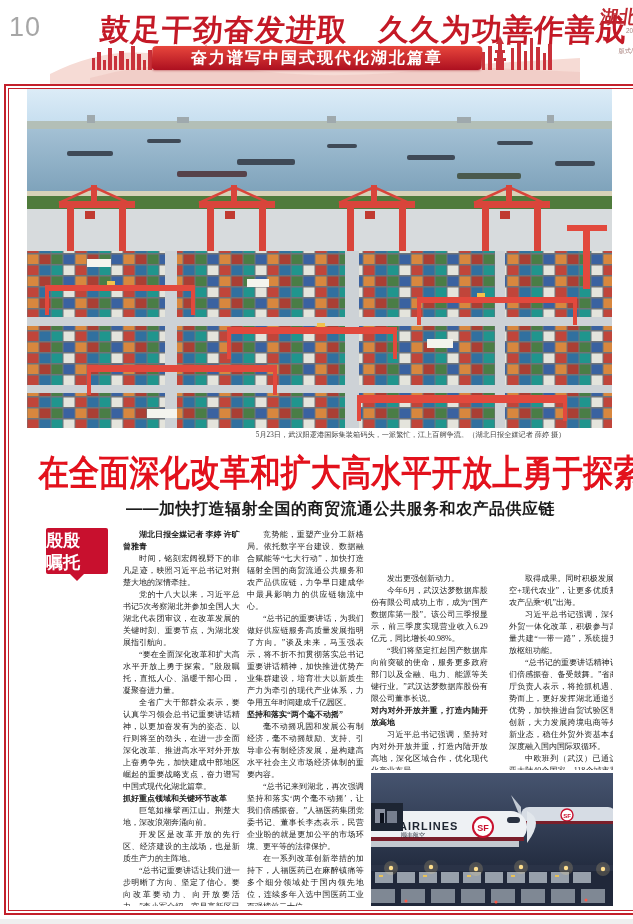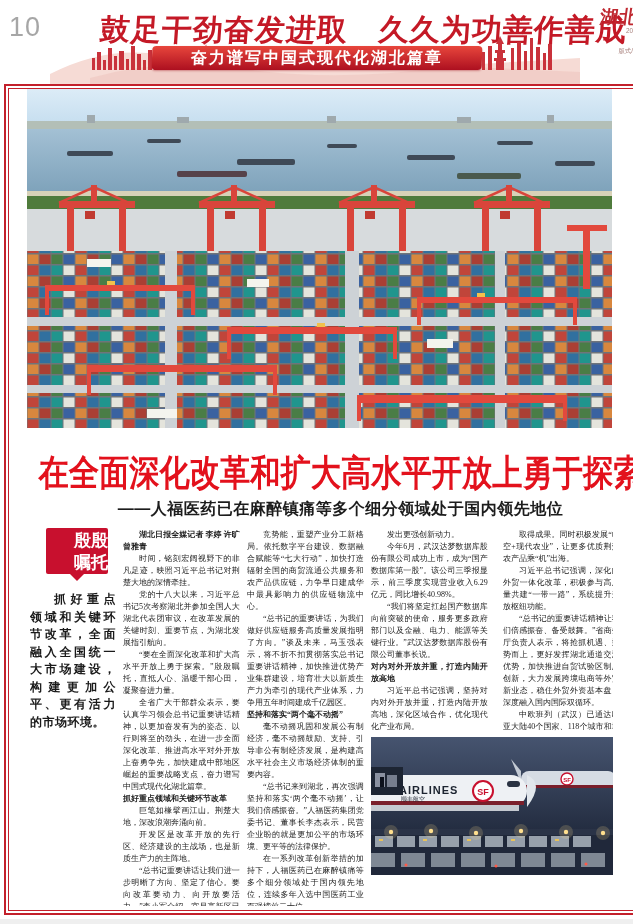--- a/index.html
+++ b/index.html
@@ -33,35 +33,35 @@
   
   .headline{position:absolute;top:449px;left:50%;transform:translateX(-50%) scaleX(.84);
           font-size:36px;font-weight:900;color:#e3111c;white-space:nowrap;letter-spacing:0;}
   .subtitle{position:absolute;top:499px;left:50%;transform:translateX(-50%);font-size:16px;
           font-weight:700;color:#1c1c1c;white-space:nowrap;letter-spacing:0.5px;}
   
   .body{position:absolute;left:30px;top:528px;width:584px;height:378px;display:flex;gap:7px;overflow:hidden;}
   .sidebar{width:86px;flex:none;}
   .tag-box{margin-left:16px;width:62px;height:46px;background:#c8102e;color:#fff;border-radius:2px;
           font-family:"Liberation Serif",serif;font-weight:bold;font-size:17px;line-height:22px;
-          text-align:right;padding-top:2px;box-sizing:border-box;position:relative;}
+          text-align:left;padding-top:2px;box-sizing:border-box;position:relative;}
   .tag-box:after{content:"";position:absolute;left:50%;bottom:-7px;margin-left:-7px;border:7px solid transparent;
           border-top-color:#c8102e;border-bottom:none;}
   .sidebar-text{margin-top:17px;font-family:"Liberation Serif",serif;font-weight:bold;color:#1a1a1a;
           font-size:12px;line-height:17.5px;text-align:justify;letter-spacing:0.5px;}
   .sidebar-text p{margin:0;text-indent:2em;}
   .col{width:117px;flex:none;height:378px;overflow:hidden;}
   .colscale{width:146px;transform:scale(.8);transform-origin:0 0;}
   .colscale p{margin:0;font-family:"Liberation Serif",serif;font-size:10px;line-height:15px;
           color:#1c1c1c;text-align:justify;text-indent:2em;}
   .byline{font-size:10.5px;font-weight:bold;text-align:center;margin:0 0 6px;font-family:"Liberation Serif",serif;}
   .col-subhead{font-size:12.5px;font-weight:800;font-family:"Liberation Sans",sans-serif;color:#000;
           text-align:center;margin:9px 0 7px;text-indent:0 !important;line-height:1.25;}
   .right-wrap{width:242px;flex:none;display:flex;flex-direction:column;}
-  .right-cols{display:flex;gap:15px;height:206px;overflow:hidden;}
+  .right-cols{display:flex;gap:21px;height:206px;overflow:hidden;margin-top:44px;}
   .right-cols .col{width:117px;height:206px;}
   .photo2{width:242px;height:138px;margin-top:3px;overflow:hidden;background:#8b5cf6;}
   .caption2{width:242px;height:28px;overflow:hidden;margin-top:3px;}
   .caption2-inner{width:302px;transform:scale(.8);transform-origin:0 0;font-size:9px;line-height:1.45;
           color:#3d3d3d;font-family:"Liberation Serif",serif;text-align:right;}
 </style>
 </head>
 <body>
 
 <div class="page">
@@ -248,33 +248,35 @@
           <rect x="540" y="136" width="40" height="6"></rect>
       </g>
       <g fill="#f4f4ee">
         <rect x="60" y="170" width="24" height="8"></rect>
           <rect x="220" y="190" width="22" height="8"></rect>
         <rect x="400" y="250" width="26" height="9"></rect>
           <rect x="120" y="320" width="30" height="9"></rect>
       </g>
     </svg>
   </div>
+  <div class="caption-main">
+    <div class="caption-main-inner">5月23日，武汉阳逻港国际集装箱码头，一派繁忙，江上百舸争流。（湖北日报全媒记者 薛婷 摄）</div>
+  </div>
 
   <div class="headline">在全面深化改革和扩大高水平开放上勇于探索</div>
-  <div class="subtitle">——人福医药已在麻醉镇痛等多个细分领域处于国内领先地位</div>
+  <div class="subtitle">——加快打造辐射全国的商贸流通公共服务和农产品供应链</div>
 
   <div class="body">
 
     <div class="sidebar">
       <div class="tag-box">
         <div>殷殷</div>
         <div>嘱托</div>
       </div>
       <div class="sidebar-text">
-        <p>抓好重点领域和关键环节改革，全面融入全国统一大市场建设，构建更加公平、更有活力的市场环境。</p>
       </div>
     </div>
 
     <div class="col">
       <div class="colscale">
         <p class="byline">湖北日报全媒记者 李婷 许旷 曾雅青</p>
         <p>时间，铭刻宏阔视野下的非凡足迹，映照习近平总书记对荆楚大地的深情牵挂。</p>
         <p>党的十八大以来，习近平总书记5次考察湖北并参加全国人大湖北代表团审议，在改革发展的关键时刻、重要节点，为湖北发展指引航向。</p>
         <p>“要在全面深化改革和扩大高水平开放上勇于探索。”殷殷嘱托，直抵人心、温暖干部心田，凝聚奋进力量。</p>
         <p>全省广大干部群众表示，要认真学习领会总书记重要讲话精神，以更加奋发有为的姿态、以行则将至的劲头，在进一步全面深化改革、推进高水平对外开放上奋勇争先，加快建成中部地区崛起的重要战略支点，奋力谱写中国式现代化湖北篇章。</p>

